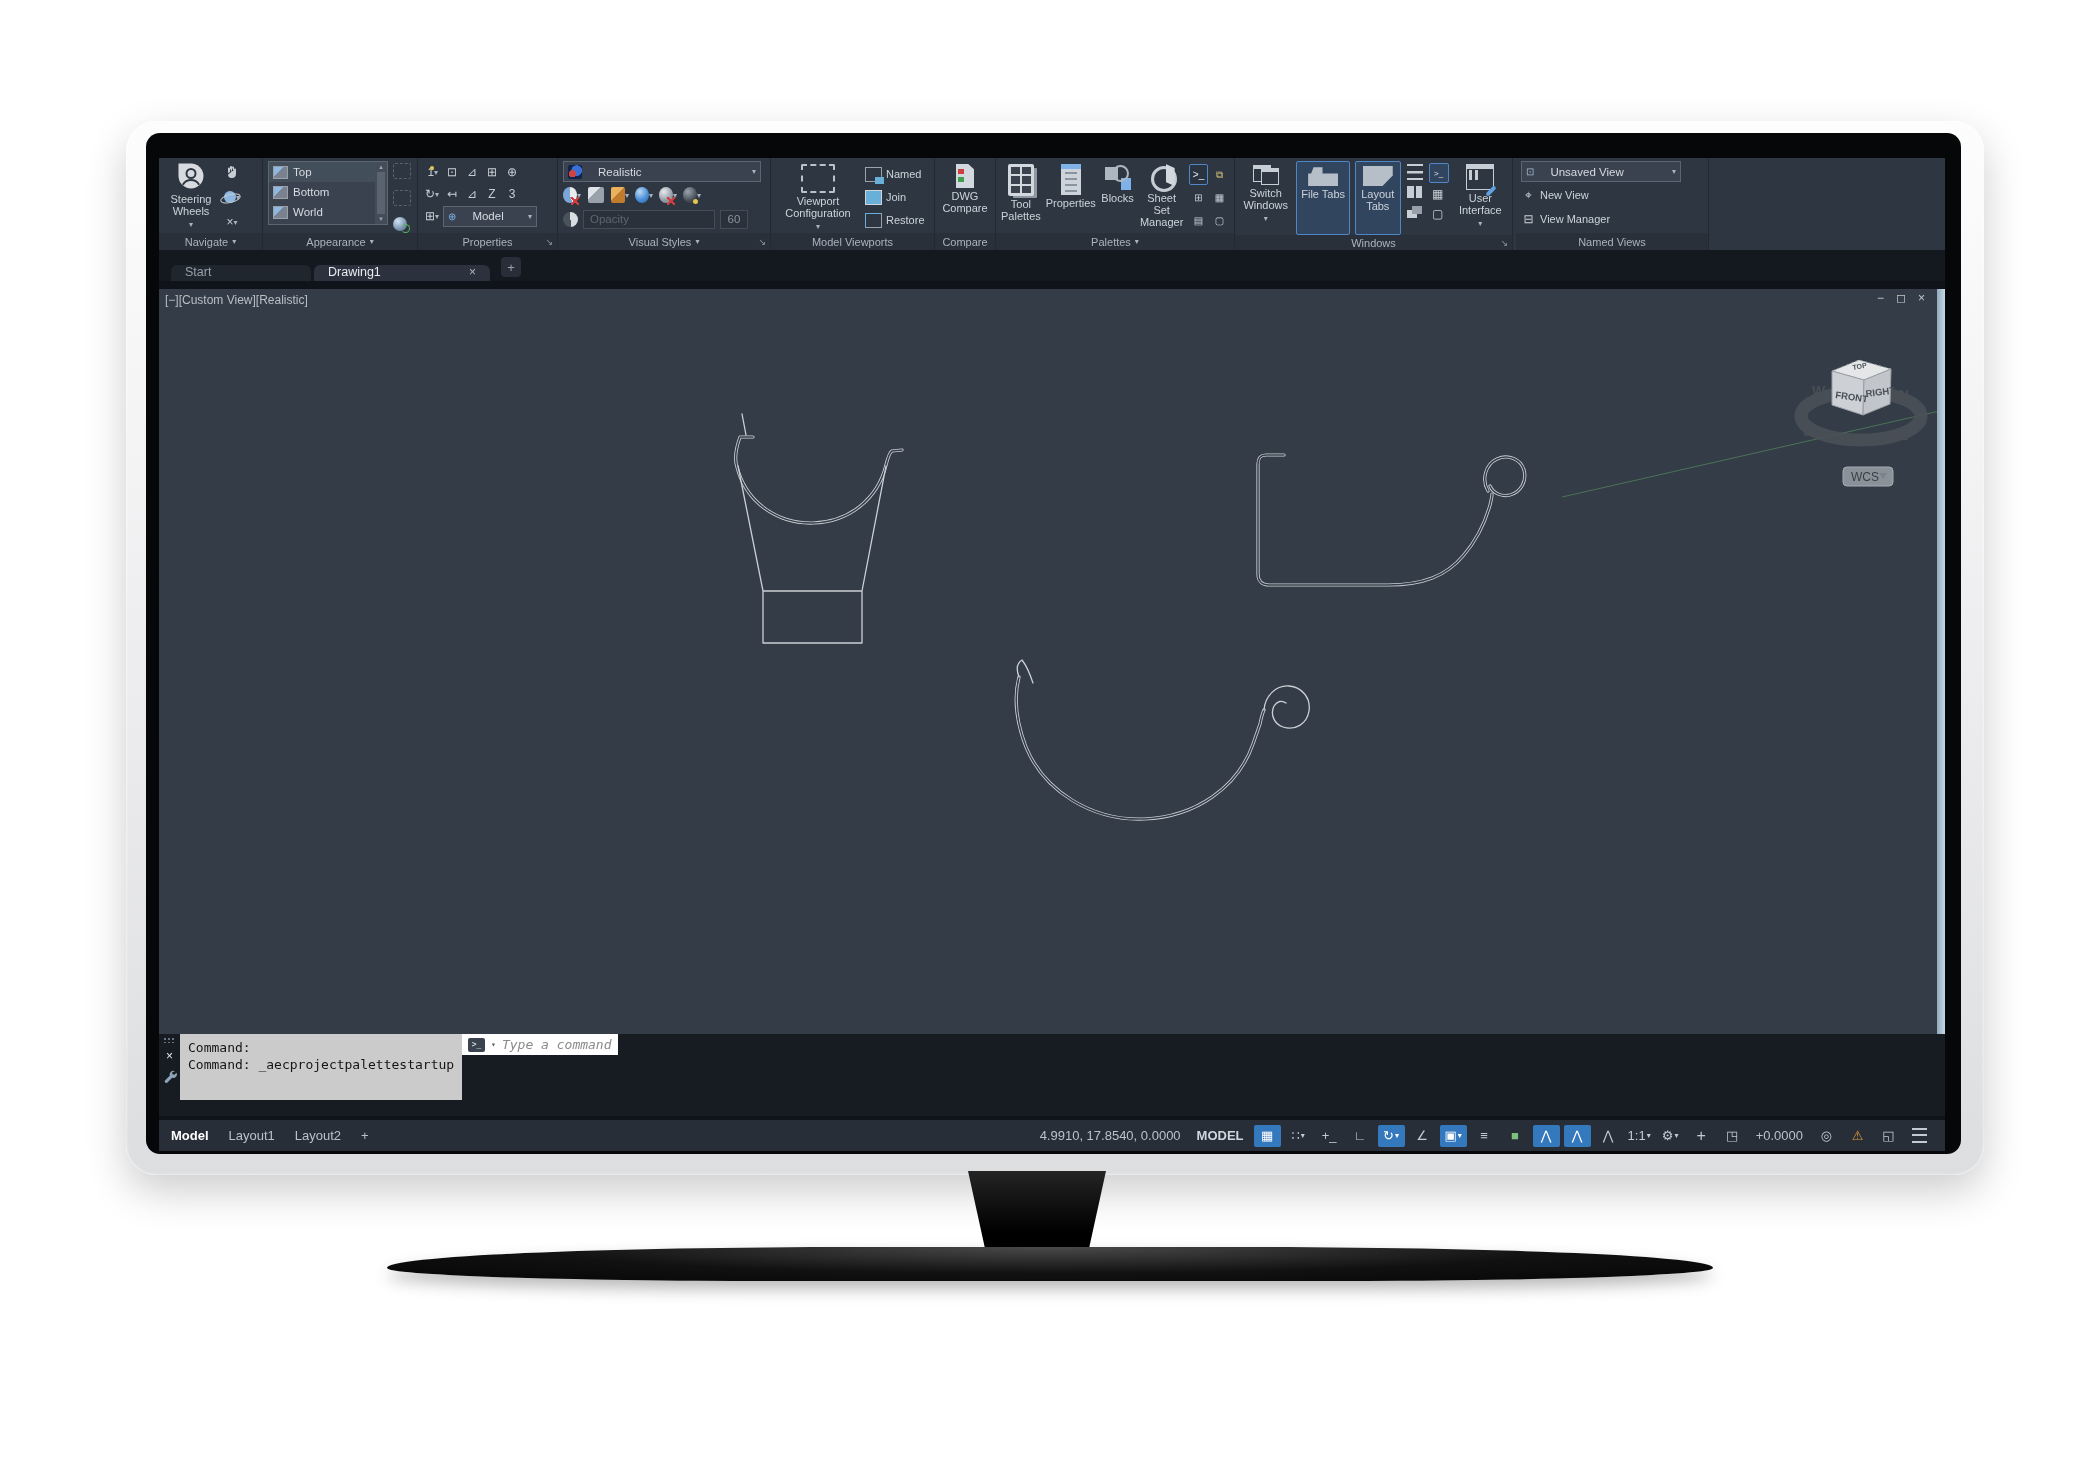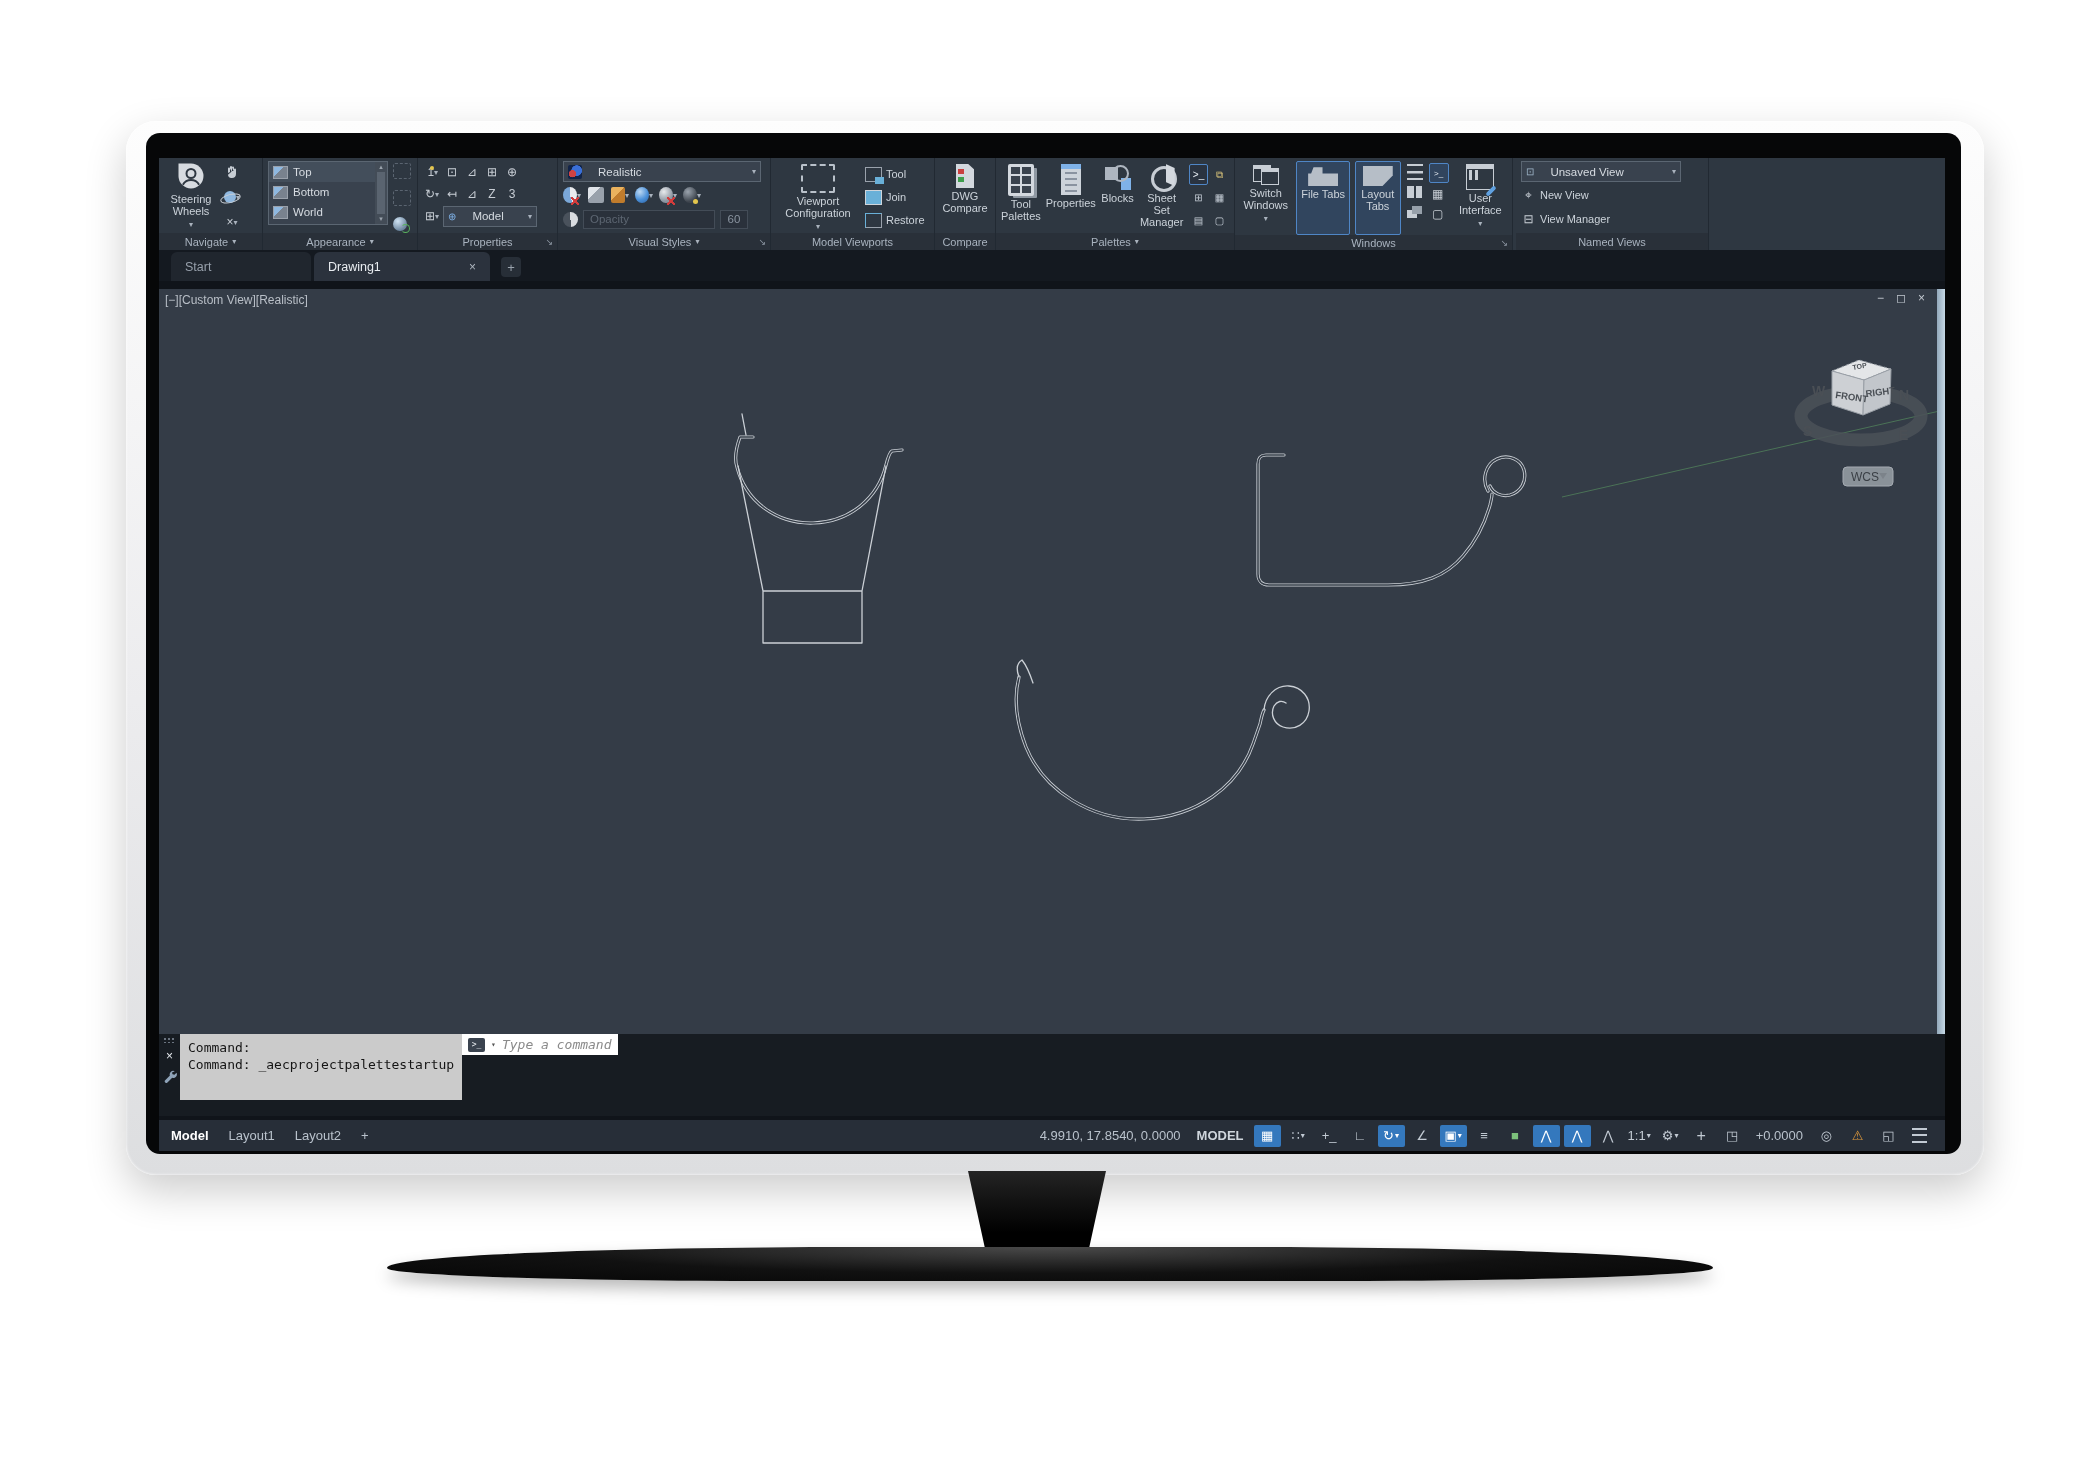--- a/index.html
+++ b/index.html
@@ -97,21 +97,21 @@
   .bars{width:16px;height:12px;border-top:2.5px solid #c7cdd4;border-bottom:2.5px solid #c7cdd4;background:linear-gradient(#c7cdd4 0 0) center/100% 2.5px no-repeat;}
   .panes{width:15px;height:12px;display:flex;gap:2px;}
   .panes i{flex:1;background:#c7cdd4;display:block;}
   .casc{width:15px;height:12px;position:relative;}
   .casc:before,.casc:after{content:"";position:absolute;width:10px;height:8px;background:#c7cdd4;}
   .casc:before{left:0;bottom:0;} .casc:after{right:0;top:0;background:#97a0aa;}
   .ui{width:26px;height:20px;border:1.6px solid #c7cdd4;border-top-width:5px;position:relative;margin-top:3px;background:linear-gradient(90deg,#c7cdd4 0 3px,transparent 3px 6px,#c7cdd4 6px 9px,transparent 9px) 2px 1px/12px 10px no-repeat;}
   .ui i{position:absolute;right:-4px;bottom:-4px;width:12px;height:4px;background:#5fa0e0;transform:rotate(-45deg);display:block;border-radius:2px;}
   
   .tabsrow{height:31px;background:#141920;display:flex;align-items:flex-end;padding-left:12px;gap:3px;}
-  .ftab-ui{height:29px;display:flex;align-items:center;padding:0 14px;font-size:12.5px;border-radius:6px 6px 0 0;}
+  .ftab-ui{height:16px;display:flex;align-items:flex-start;padding:0 14px;font-size:12.5px;border-radius:6px 6px 0 0;}
   .t-start{background:#20262e;color:#97a0ab;width:112px;}
   .t-active{background:#2b323d;color:#e8ecf0;width:148px;justify-content:space-between;}
   .t-close{color:#aeb6bf;font-size:12px;}
   .t-new{width:20px;height:20px;background:#272e37;border-radius:4px;color:#9aa3ad;display:flex;align-items:center;justify-content:center;margin:0 0 4px 8px;font-size:13px;}
   
   .draw{position:relative;height:745px;background:#343c47;overflow:hidden;margin-top:8px;}
   .vplabel{position:absolute;left:6px;top:4px;color:#b9bfc7;font-size:12px;}
   .winctl{position:absolute;right:20px;top:2px;color:#c3c9d1;font-size:12px;display:flex;gap:12px;}
   .scrollv{position:absolute;right:0;top:0;width:8px;height:100%;background:linear-gradient(90deg,#93a9bb,#c6d9e6);}
   .ln{fill:none;stroke:#cbd0d6;stroke-width:1.3;stroke-linecap:round;stroke-linejoin:round;}
@@ -338,21 +338,21 @@
             <div class="bigbtn" style="width:84px">
               <span class="vpcfg"></span>
               <span class="cap">Viewport Configuration</span>
               <span class="dd">▾</span>
             </div>
             <div class="col" style="justify-content:flex-start;gap:1px;">
               <div class="rowbtn">
                   <span class="vpn">
                     <i></i>
                   </span>
-                  <span>Tool</span>
+                  <span>Named</span>
                 </div>
               <div class="rowbtn">
                   <span class="vpj"></span>
                   <span>Join</span>
                 </div>
               <div class="rowbtn">
                   <span class="vpr"></span>
                   <span>Restore</span>
                 </div>
             </div>

